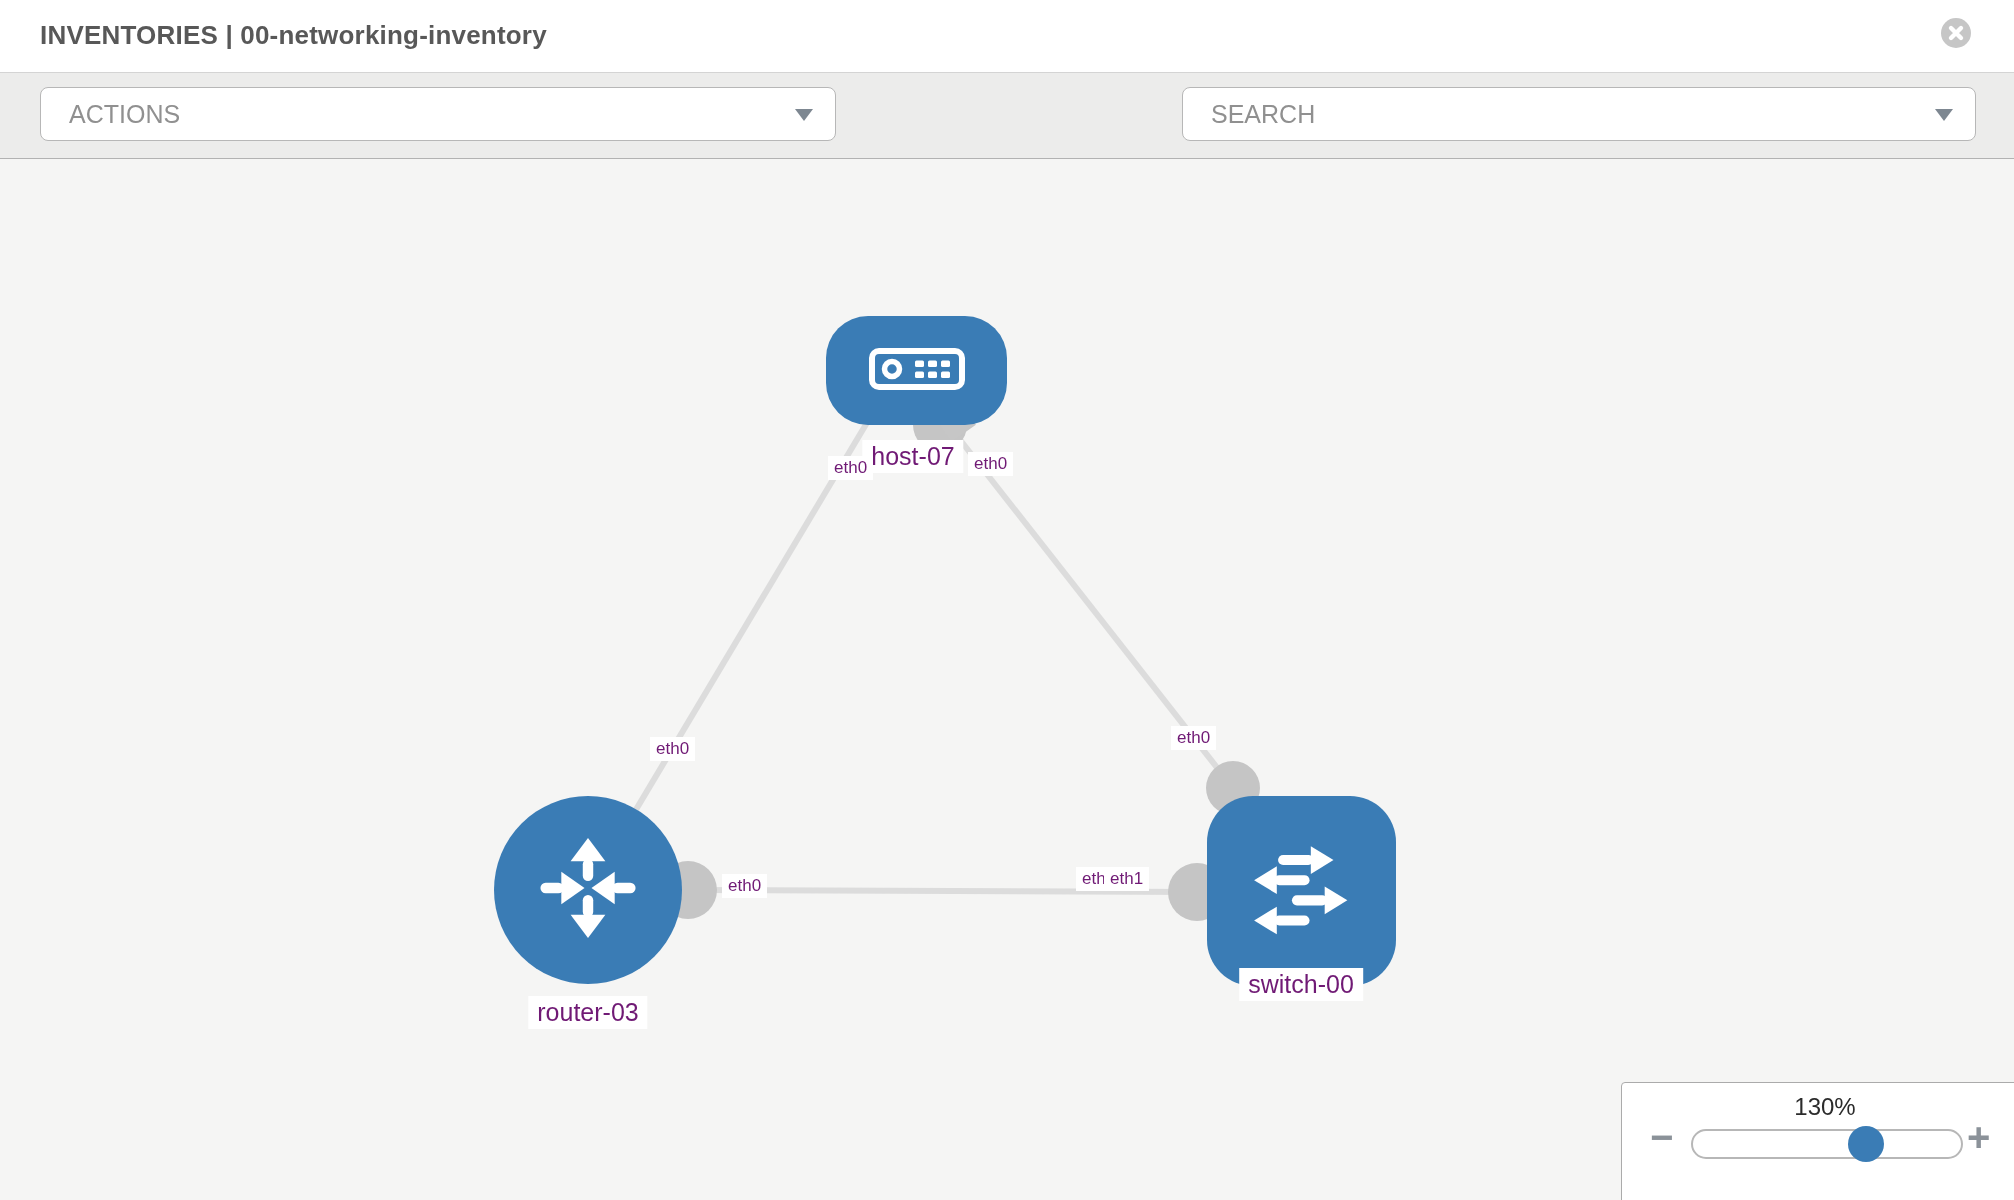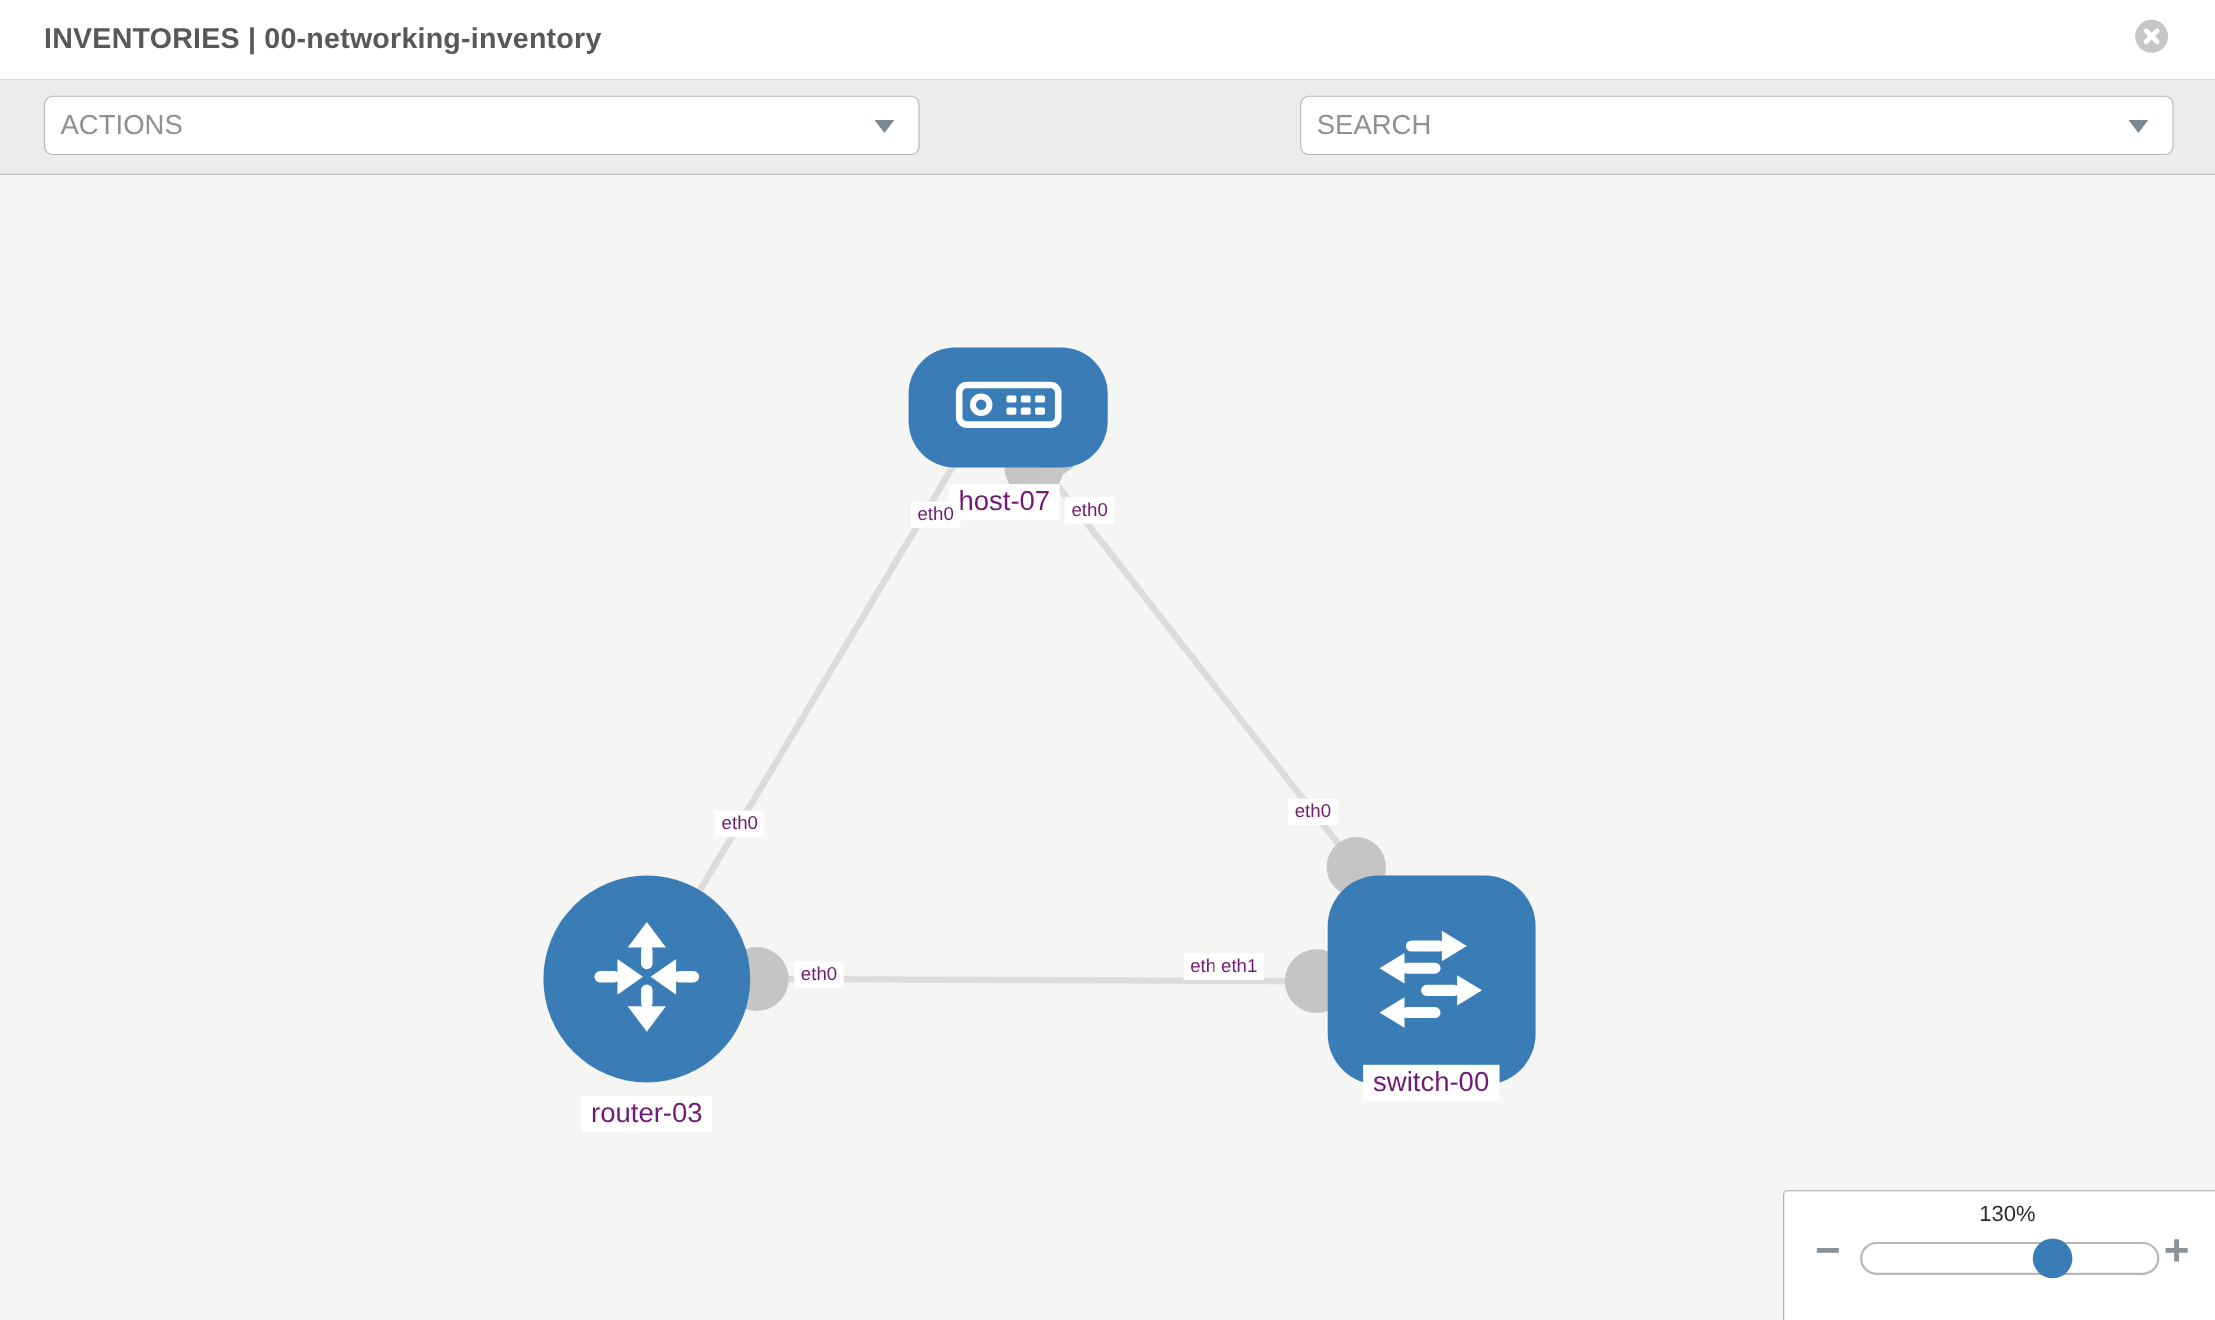--- a/index.html
+++ b/index.html
@@ -8,21 +8,21 @@
     font-family:"Liberation Sans","DejaVu Sans",sans-serif;background:#ffffff;
   }
   
   .header{position:absolute;top:0;left:0;width:2014px;height:72px;background:#fff;border-bottom:1px solid #d4d4d4;text-align:center;}
   .page-title{position:absolute;left:40px;top:20px;font-size:26px;font-weight:bold;color:#585858;letter-spacing:.2px;}
   .close-btn{position:absolute;left:1941px;top:18px;width:30px;height:30px;border-radius:50%;background:#c6c6c6;cursor:pointer;}
   .close-btn svg{position:absolute;left:0;top:0;}
   
   .toolbar{position:absolute;top:73px;left:0;width:2014px;height:85px;background:#ececeb;border-bottom:1px solid #b2b2b2;}
   .dropdown{position:absolute;top:14px;height:54px;background:#fff;border:1px solid #b7b7b7;border-radius:8px;
-    display:flex;align-items:center;padding:0 14px;font-size:25px;color:#909090;box-sizing:border-box;cursor:pointer;}
+    display:flex;align-items:center;padding:0 28px;font-size:25px;color:#909090;box-sizing:border-box;cursor:pointer;}
   .dd-actions{left:40px;width:796px;}
   .dd-search{left:1182px;width:794px;}
   .caret{position:absolute;right:22px;top:50%;margin-top:-5px;width:0;height:0;
     border-left:9px solid transparent;border-right:9px solid transparent;border-top:12px solid #7d8791;}
   .tool-btn{position:absolute;top:96px;width:36px;height:36px;cursor:pointer;}
   .tb-wrench{left:1047px;}
   .tb-key{left:1115px;}
   
   .canvas{position:absolute;top:159px;left:0;width:2014px;height:1041px;background:#f5f5f4;}
   .links{position:absolute;left:0;top:0;z-index:1;}
@@ -31,21 +31,21 @@
   .node{position:absolute;background:#3a7cb5;z-index:3;display:flex;align-items:center;justify-content:center;cursor:pointer;}
   .node-host{left:826px;top:157px;width:181px;height:109px;border-radius:42px;}
   .node-router{left:494px;top:637px;width:188px;height:188px;border-radius:50%;}
   .node-switch{left:1207px;top:637px;width:189px;height:190px;border-radius:46px;}
   .chip{position:absolute;background:#ffffff;color:#701a75;z-index:4;white-space:nowrap;}
   .node-chip{font-size:25px;padding:2px 9px;transform:translateX(-50%);}
   .if-chip{font-size:17px;padding:2px 6px;}
   
   .zoom-panel{position:absolute;left:1621px;top:923px;width:412px;height:130px;background:#fff;
     border:1px solid #ababab;border-radius:4px;z-index:5;box-sizing:border-box;}
-  .zoom-percent{position:absolute;left:69px;top:10px;width:268px;text-align:center;font-size:20px;color:#2b2b2b;}
+  .zoom-percent{position:absolute;left:69px;top:10px;width:268px;text-align:center;font-size:24px;color:#2b2b2b;}
   .zoom-minus,.zoom-plus{position:absolute;top:24px;font-size:40px;font-weight:bold;color:#8b9299;cursor:pointer;line-height:60px;}
   .zoom-minus{left:28px;}
   .zoom-plus{left:345px;}
   .zoom-track{position:absolute;left:69px;top:46px;width:268px;height:26px;background:#fff;
     border:2px solid #b7b7b7;border-radius:16px;cursor:pointer;}
   .zoom-thumb{position:absolute;left:155px;top:-5px;width:36px;height:36px;border-radius:50%;background:#3a7cb5;cursor:grab;}
 </style>
 </head>
 <body>
 

